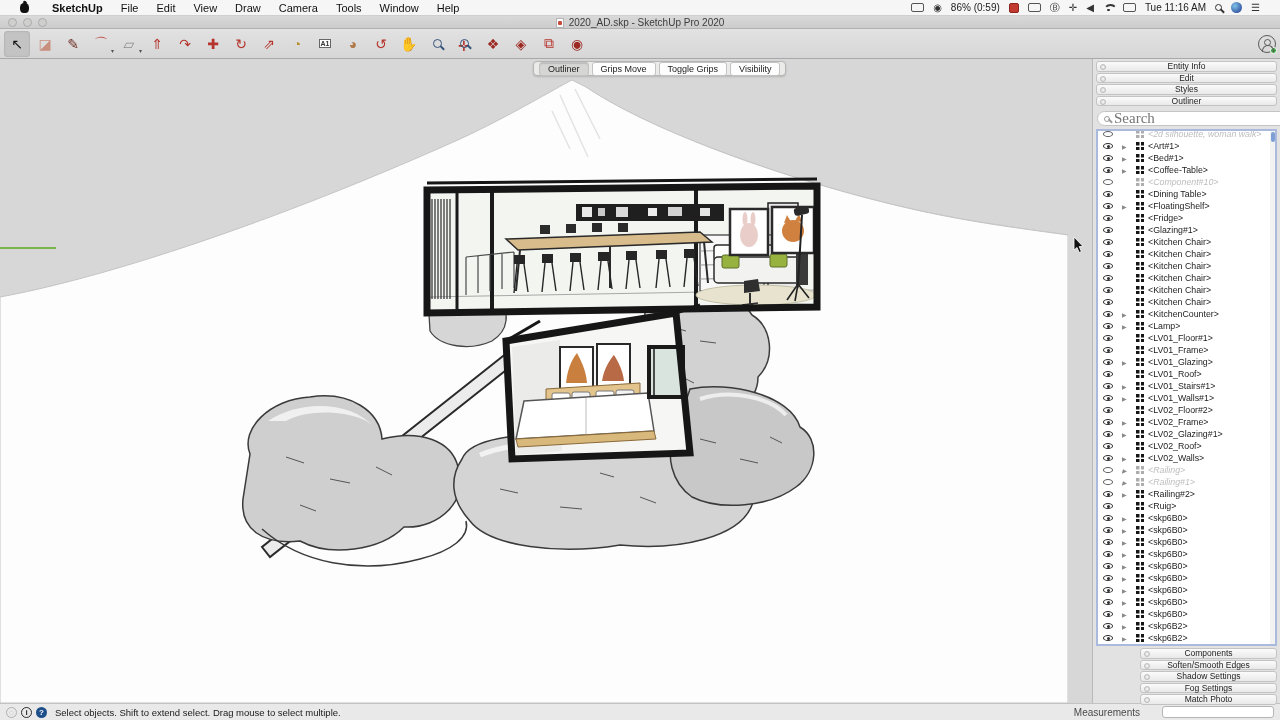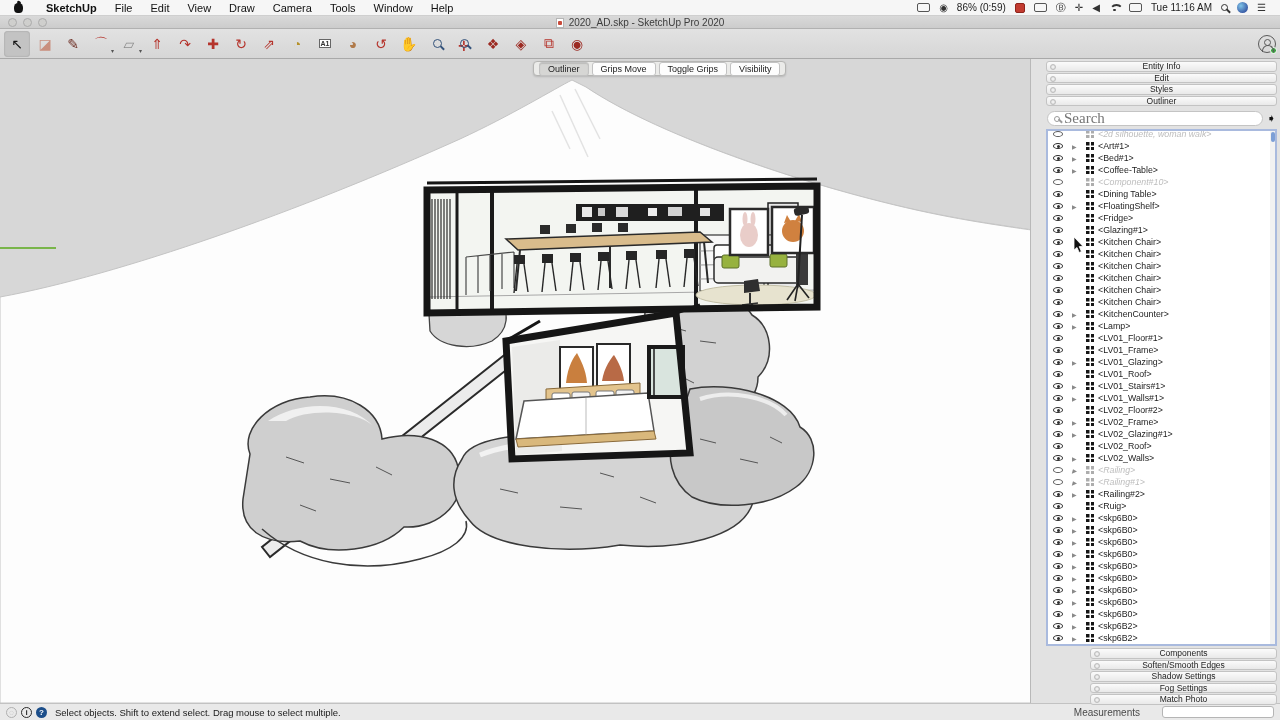--- a/index.html
+++ b/index.html
@@ -1,19 +1,19 @@
 <!DOCTYPE html>
 <html><head>
 <meta charset="utf-8">
 <style>
   * { margin:0; padding:0; box-sizing:border-box; }
   html,body { width:1280px; height:720px; overflow:hidden; font-family:"Liberation Sans", sans-serif; background:#d7d7d7; }
 
   
-  .menubar { height:16px; background:#f6f6f6; border-bottom:1px solid #cfcfcf; display:flex; align-items:center; padding:0 14px; font-size:11px; color:#111; }
+  .menubar { height:16px; background:#f6f6f6; border-bottom:1px solid #cfcfcf; display:flex; align-items:center; padding:0 20px; font-size:11px; color:#111; }
   .apple { width:9px; height:10px; background:#111; border-radius:45% 45% 42% 42%; margin-right:14px; position:relative; flex:none; }
   .apple::before { content:''; position:absolute; width:4px; height:3px; background:#111; border-radius:50%; top:-2px; left:3px; transform:rotate(30deg); }
   .menu-item { padding:0 9px; white-space:nowrap; }
   .menu-item.app { font-weight:bold; }
   .mb-right { margin-left:auto; display:flex; align-items:center; gap:9px; font-size:10px; color:#222; }
   .mb-ic { font-size:10px; color:#333; line-height:1; }
   .ic-box { width:13px; height:9px; border:1.5px solid #555; border-radius:2px; display:inline-block; }
   .ic-redrec { width:10px; height:10px; background:#c23b30; border:1px solid #8e241c; border-radius:2px; display:inline-block; }
   .ic-wifi { width:11px; height:8px; position:relative; display:inline-block; }
   .ic-wifi::before { content:''; position:absolute; left:0; top:0; width:11px; height:11px; border:2px solid #333; border-radius:50%; clip-path:polygon(50% 50%,0 0,100% 0); }
@@ -48,21 +48,21 @@
   
   .workspace { position:relative; height:644px; }
   .viewport { position:absolute; left:0; top:0; width:1068px; height:644px; overflow:hidden; background:#d7d7d7; }
 
   
   .ext-toolbar { position:absolute; left:533px; top:2px; height:15px; background:#ebebe9; border:1px solid #b5b5b3; border-radius:4px; display:flex; align-items:center; gap:3px; padding:0 5px; box-shadow:0 1px 2px rgba(0,0,0,.15); }
   .ext-btn { font-size:9px; color:#222; background:#fdfdfd; border:1px solid #c2c2c2; border-radius:3px; padding:1px 8px; white-space:nowrap; }
   .ext-btn.active { background:#d6d6d4; box-shadow:inset 0 1px 1px rgba(0,0,0,.12); }
 
   
-  .panel { position:absolute; right:0; top:0; width:250px; height:644px; background:#e2e2e2; border-left:1px solid #b8b8b8; padding:2px 3px 0 15px; display:flex; flex-direction:column; }
+  .panel { position:absolute; right:0; top:0; width:188px; height:644px; background:#e2e2e2; border-left:1px solid #b8b8b8; padding:2px 3px 0 3px; display:flex; flex-direction:column; }
   .tray-header { height:10.5px; margin-bottom:1px; background:linear-gradient(#fbfbfb,#e9e9e9); border:1px solid #c3c3c3; border-radius:3px; position:relative; display:flex; align-items:center; justify-content:center; font-size:8.5px; color:#222; flex:none; }
   .tray-header .knob { position:absolute; left:3px; top:2px; width:6px; height:6px; border-radius:50%; background:radial-gradient(#fafafa,#cfcfcf); border:1px solid #bdbdbd; }
   .search-row { display:flex; align-items:center; gap:4px; margin:4px 1px 3px 1px; flex:none; }
   .search-box { flex:1; height:15px; background:#fff; border:1px solid #c4c4c4; border-radius:8px; display:flex; align-items:center; padding:0 6px; gap:4px; }
   .search-box .loupe { width:6px; height:6px; border-color:#9a9a9a; }
   .search-box .loupe::after { background:#9a9a9a; }
   .search-box input { border:none; outline:none; flex:1; font-size:15px; color:#333; background:transparent; font-family:Liberation Serif, serif; }
   .filter-btn { font-size:11px; color:#111; line-height:1; flex:none; }
 
   .outliner-list { position:relative; background:#fff; border:2px solid #a9bade; height:517px; overflow:hidden; flex:none; }

